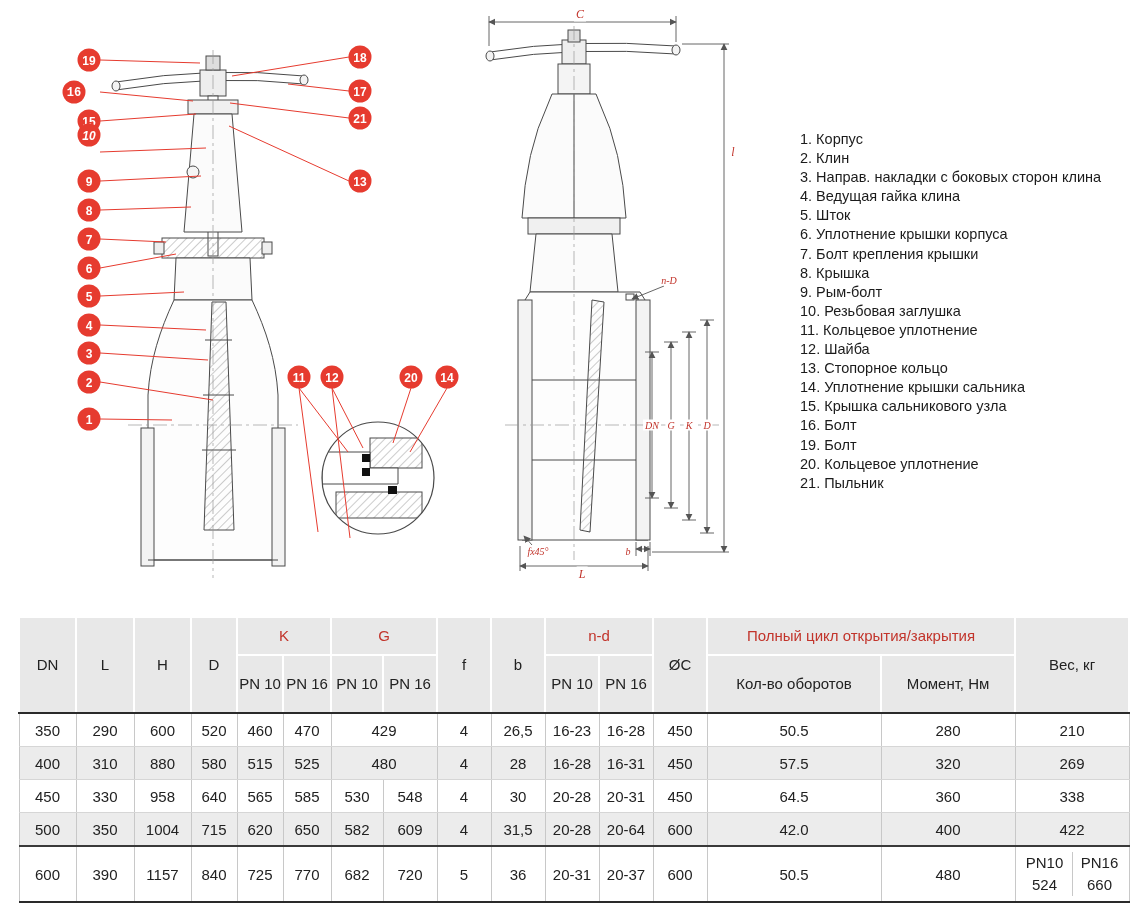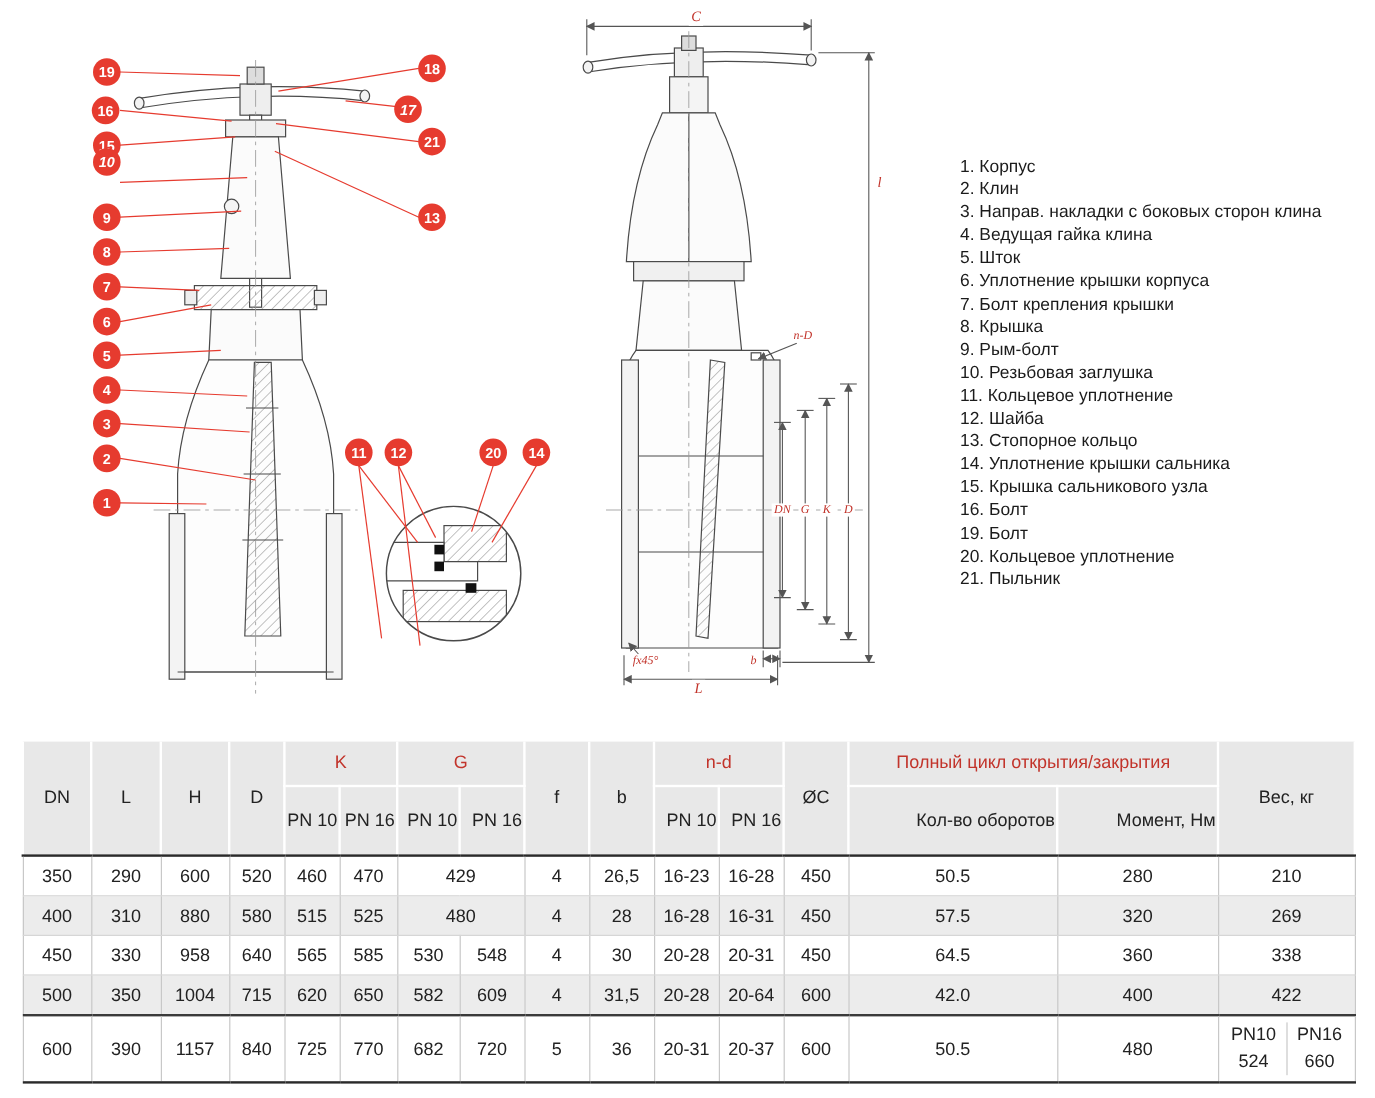--- a/index.html
+++ b/index.html
@@ -33,21 +33,21 @@
     position:absolute; left:18px; top:618px; width:1110px;
     border-collapse:collapse; table-layout:fixed;
     font-size:15px; color:#222; z-index:2;
   }
   .spec th {
     background:#e8e8e8; font-weight:normal; line-height:1.25;
     border-left:2px solid #fff; border-right:2px solid #fff;
     padding:2px 1px; text-align:center; vertical-align:middle;
   }
   .spec thead tr:first-child th { height:32px; }
-  .spec thead tr:nth-child(2) th { height:52px;text-align:right; }
+  .spec thead tr:nth-child(2) th { height:52px; }
   .spec th.red { color:#c2342b; }
   .spec th.gap { border-bottom:2px solid #fff; }
   .spec th.b2  { border-bottom:2px solid #2a2a2a; }
   .spec tbody td {
     text-align:center; vertical-align:middle; height:30px; padding:1px 2px;
     border-right:1px solid #c8c8c8; border-left:1px solid #c8c8c8;
     border-bottom:1px solid #d6d6d6; background:#fff;
   }
   .spec tbody tr.shade td { background:#ececec; }
   .spec tbody tr.thick-top td { border-top:2px solid #3a3a3a; }
@@ -218,34 +218,34 @@
         <line x1="332" y1="388" x2="363" y2="448"></line>
         <line x1="411" y1="388" x2="393" y2="443"></line>
         <line x1="447" y1="388" x2="410" y2="452"></line>
         <line x1="299" y1="388" x2="318" y2="532"></line>
         <line x1="332" y1="388" x2="350" y2="538"></line>
       </g>
     </svg>
 
     <div>
         <div class="callout" style="left: 89px; top: 60px;">19</div>
-        <div class="callout" style="left: 88px; top: 92px;">16</div>
+        <div class="callout" style="left: 74px; top: 92px; font-family: Liberation Mono, monospace;">16</div>
         <div class="callout" style="left: 89px; top: 121px;">15</div>
         <div class="callout" style="left: 89px; top: 135px; font-style: italic;">10</div>
         <div class="callout" style="left: 89px; top: 181px;">9</div>
         <div class="callout" style="left: 89px; top: 210px;">8</div>
         <div class="callout" style="left: 89px; top: 239px;">7</div>
         <div class="callout" style="left: 89px; top: 268px;">6</div>
         <div class="callout" style="left: 89px; top: 296px;">5</div>
         <div class="callout" style="left: 89px; top: 325px;">4</div>
         <div class="callout" style="left: 89px; top: 353px;">3</div>
         <div class="callout" style="left: 89px; top: 382px;">2</div>
         <div class="callout" style="left: 89px; top: 419px;">1</div>
         <div class="callout" style="left: 360px; top: 57px;">18</div>
-        <div class="callout" style="left: 340px; top: 91px; font-style: italic;">17</div>
+        <div class="callout" style="left: 360px; top: 91px;">17</div>
         <div class="callout" style="left: 360px; top: 118px;">21</div>
         <div class="callout" style="left: 360px; top: 181px;">13</div>
         <div class="callout" style="left: 299px; top: 377px;">11</div>
         <div class="callout" style="left: 332px; top: 377px;">12</div>
         <div class="callout" style="left: 411px; top: 377px;">20</div>
         <div class="callout" style="left: 447px; top: 377px;">14</div>
       </div>
 
     <span class="dim" style="left:580px; top:14px;">C</span>
     <span class="dim" style="left:733px; top:152px;">l</span>

